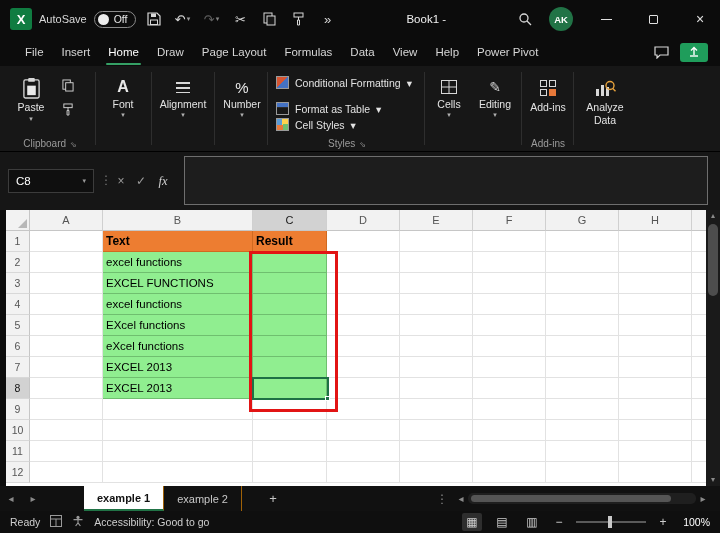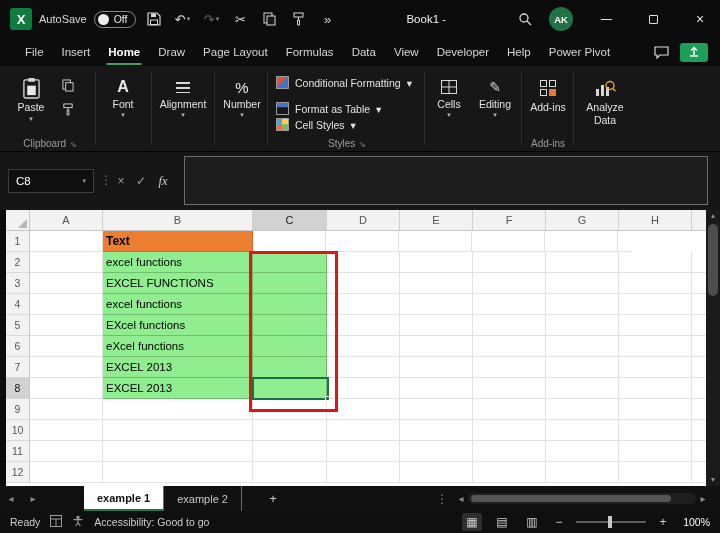--- a/index.html
+++ b/index.html
@@ -28,21 +28,21 @@
     font-weight:700;display:flex;align-items:center;justify-content:center;margin:0 6px}
   .winbtn{width:40px;height:38px;display:flex;align-items:center;justify-content:center;color:#e0e0e0;font-size:14px}
   .minline{display:block;width:11px;height:1px;background:#e0e0e0}
   .maxbox{display:block;width:9px;height:9px;border:1px solid #e0e0e0;border-radius:1px}
 
   
   .menubar{position:absolute;top:38px;left:0;right:0;height:28px;display:flex;align-items:center;
     padding:0 8px 0 16px;font-size:11.5px;background:#0c0c0c}
   .menu-tabs{display:flex;height:28px}
   .menu-tab{padding:0 9px;height:28px;display:flex;align-items:center;color:#d6d6d6;position:relative;white-space:nowrap}
-  .menu-tab.active{color:#fff;font-weight:700}
+  .menu-tab.active{color:#fff;font-weight:400}
   .menu-tab.active::after{content:"";position:absolute;left:7px;right:7px;bottom:1px;height:2.5px;
     background:#35a065;border-radius:2px}
   .mb-spacer{flex:1}
   .mbtn{width:26px;height:22px;display:flex;align-items:center;justify-content:center;color:#d8d8d8}
   .share-btn{width:28px;height:19px;background:#1f9d5b;border-radius:3px;display:flex;align-items:center;
     justify-content:center;margin-left:6px;margin-right:4px}
 
   
   .ribbon{position:absolute;top:66px;left:0;right:0;height:86px;background:#171717;border-bottom:1px solid #000}
   .vsep{position:absolute;top:6px;bottom:6px;width:1px;background:#2e2e2e}
@@ -198,21 +198,20 @@
   <div class="menubar">
     <div class="menu-tabs">
         <div class="menu-tab">File</div>
         <div class="menu-tab">Insert</div>
         <div class="menu-tab active">Home</div>
         <div class="menu-tab">Draw</div>
         <div class="menu-tab">Page Layout</div>
         <div class="menu-tab">Formulas</div>
         <div class="menu-tab">Data</div>
         <div class="menu-tab">View</div>
-        <div class="menu-tab">Developer</div>
         <div class="menu-tab">Help</div>
         <div class="menu-tab">Power Pivot</div>
       </div>
     <div class="mb-spacer"></div>
     <div class="mbtn">
       <svg width="15" height="13" viewBox="0 0 15 13">
           <path d="M1 1h13v8H6l-3 3v-3H1z" fill="none" stroke="#d8d8d8" stroke-width="1.2"></path>
         </svg>
     </div>
     <div class="share-btn">
@@ -384,20 +383,21 @@
         <div class="ghcell" style="width: 73px;">E</div>
         <div class="ghcell" style="width: 73px;">F</div>
         <div class="ghcell" style="width: 73px;">G</div>
         <div class="ghcell" style="width: 73px;">H</div>
         <div class="ghcell filler" style="width: 14px;"></div>
       </div>
       <div class="grow">
         <div class="grnum">1</div>
         <div class="gcell" style="width: 73px;"></div>
         <div class="gcell orange" style="width: 150px;">Text</div>
+        <div class="gcell orange" style="width: 74px;">Result</div>
         <div class="gcell" style="width: 73px;"></div>
         <div class="gcell" style="width: 73px;"></div>
         <div class="gcell" style="width: 73px;"></div>
         <div class="gcell" style="width: 73px;"></div>
         <div class="gcell" style="width: 73px;"></div>
         <div class="gcell filler" style="width: 14px;"></div>
       </div>
       <div class="grow">
         <div class="grnum">2</div>
         <div class="gcell" style="width: 73px;"></div>

